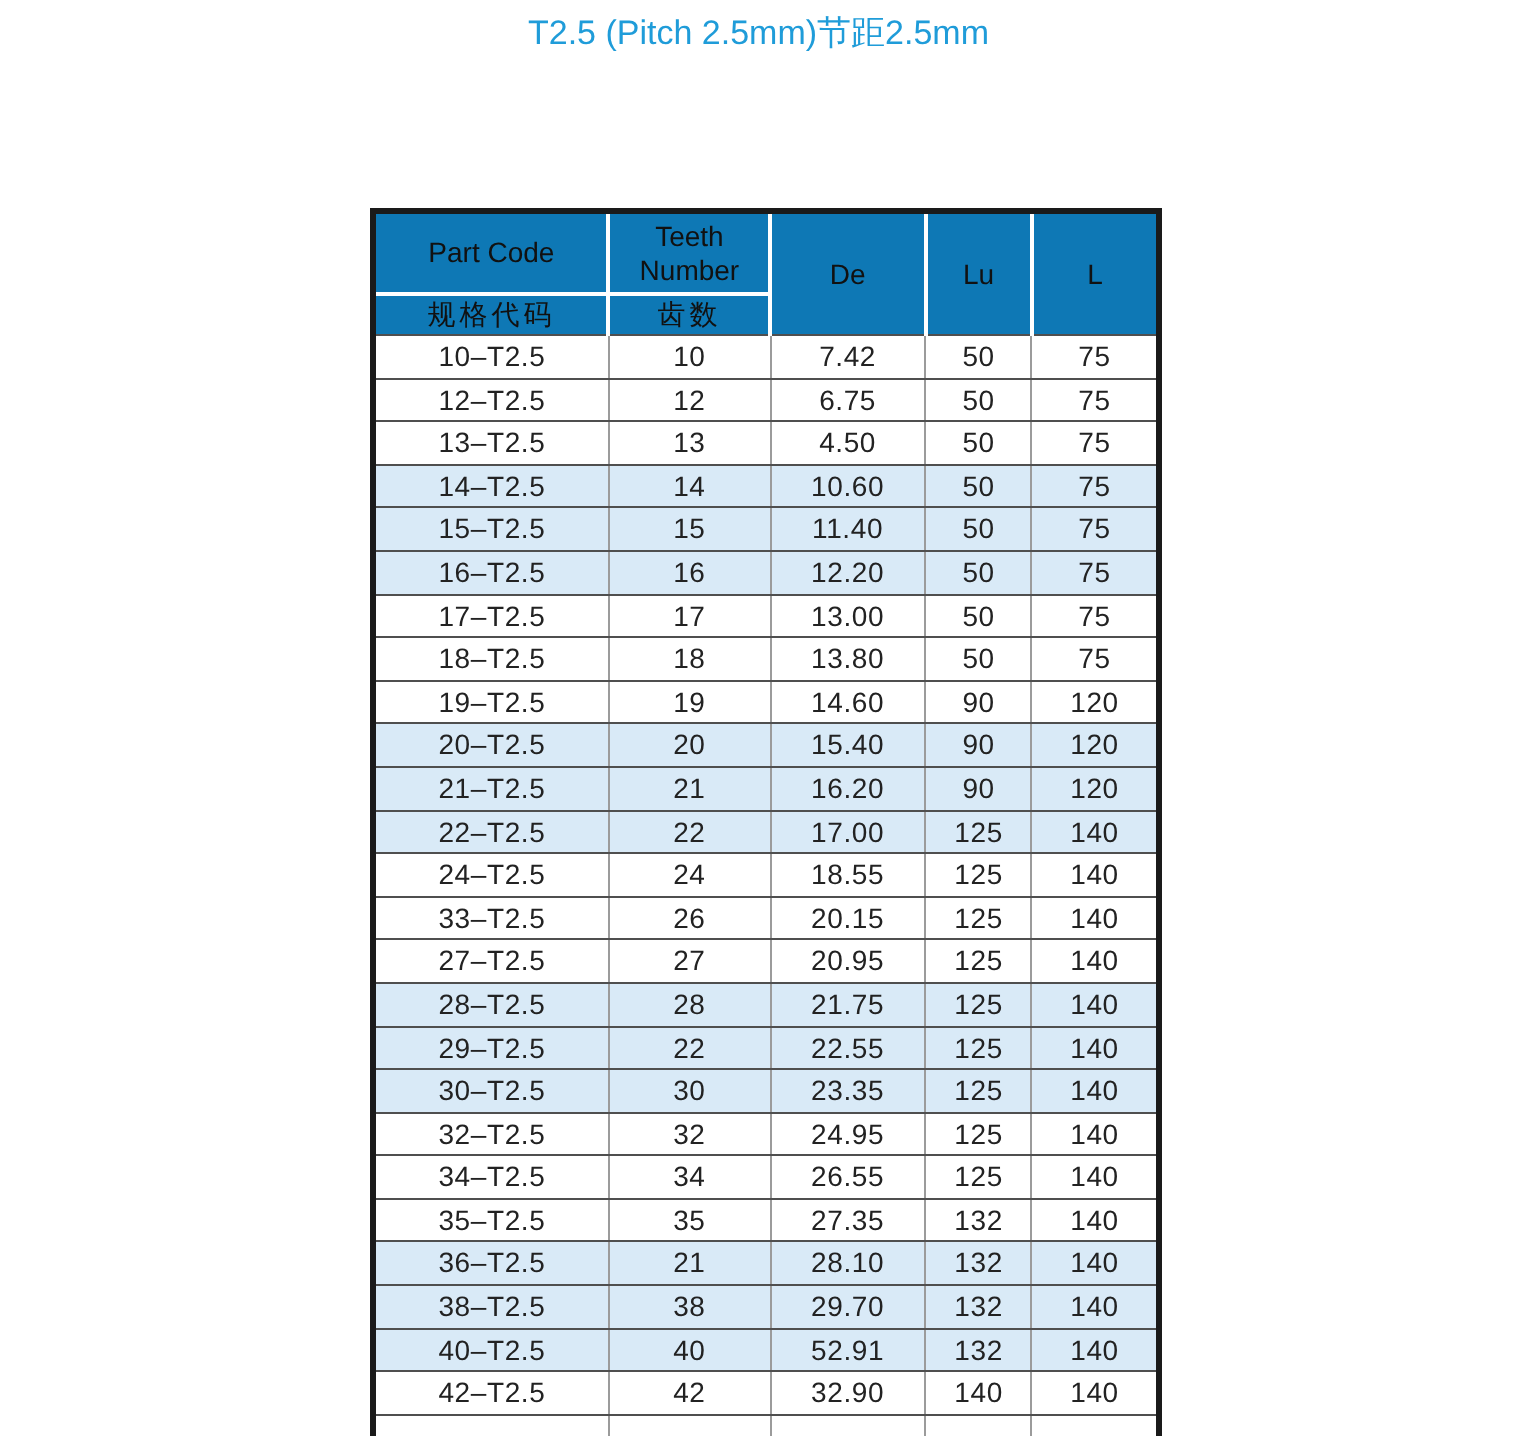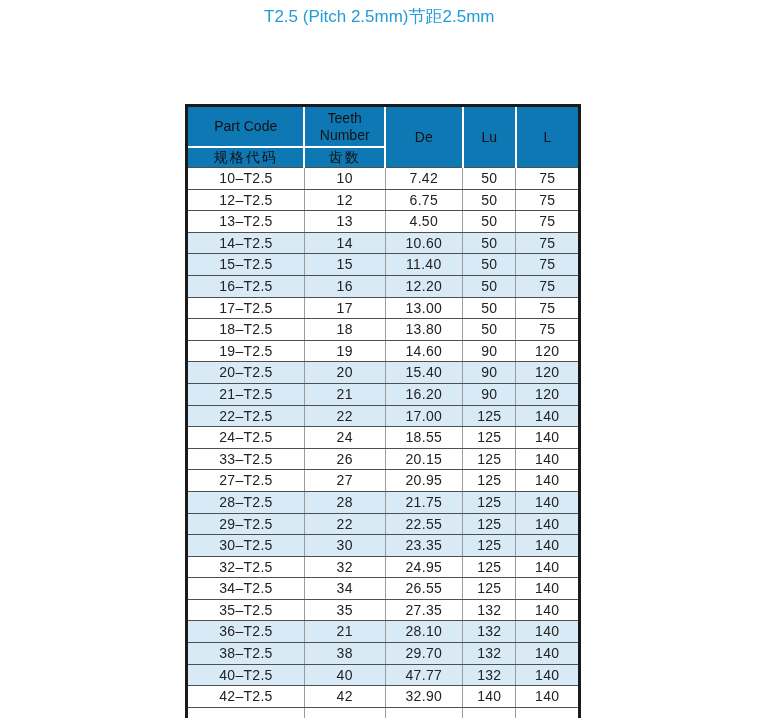--- a/index.html
+++ b/index.html
@@ -249,21 +249,21 @@
         <tr class="band">
           <td>38–T2.5</td>
           <td>38</td>
           <td>29.70</td>
           <td>132</td>
           <td>140</td>
         </tr>
         <tr class="band">
           <td>40–T2.5</td>
           <td>40</td>
-          <td>47.77</td>
+          <td>52.91</td>
           <td>132</td>
           <td>140</td>
         </tr>
         <tr>
           <td>42–T2.5</td>
           <td>42</td>
           <td>32.90</td>
           <td>140</td>
           <td>140</td>
         </tr>

